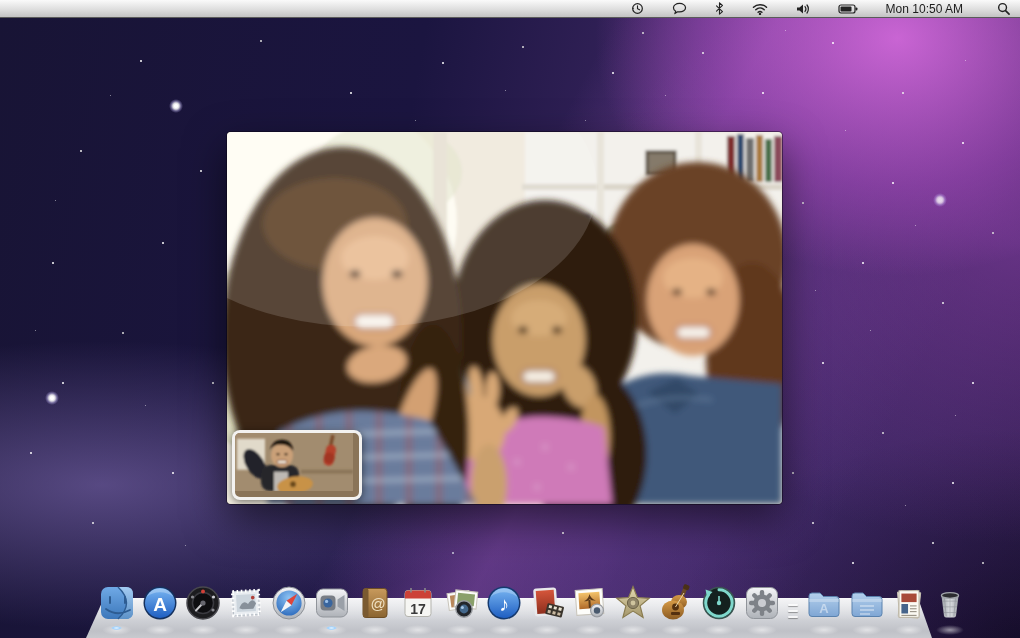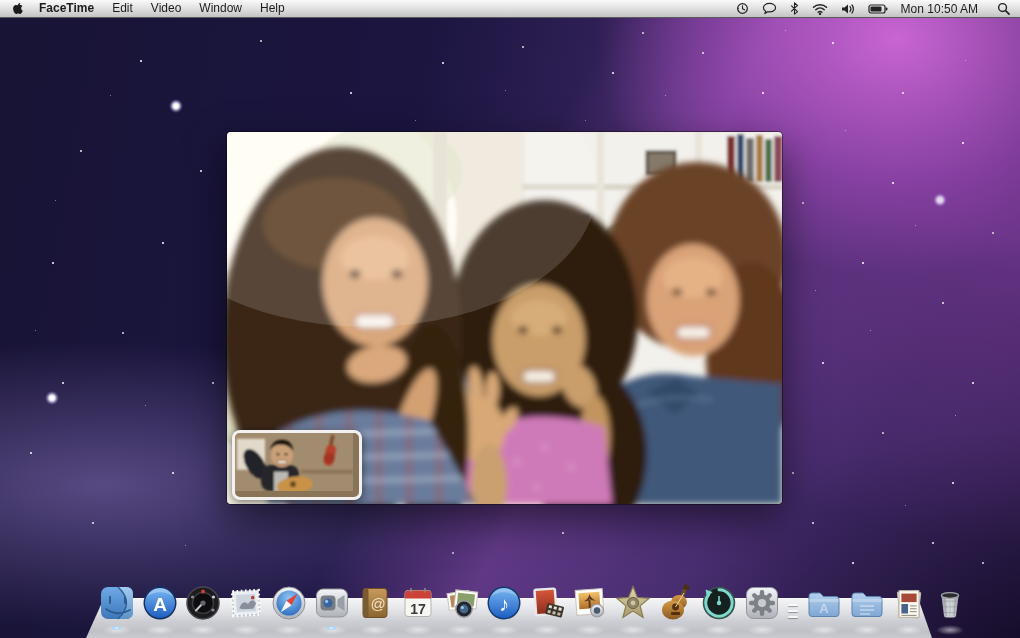--- a/index.html
+++ b/index.html
@@ -32,21 +32,21 @@
     35px 330px #fff,185px 545px #fff,905px 505px #fff,965px 60px #fff,785px 30px #fff;}
   .bigstar{width:14px;height:14px;background:radial-gradient(circle,#fff 0 1.5px,rgba(255,255,255,.85) 3px,rgba(205,195,255,.4) 5px,transparent 70%);}
   
   .menubar{position:absolute;left:0;top:0;right:0;height:17px;z-index:30;display:flex;align-items:center;
     background:linear-gradient(#fafafa,#dedede 55%,#c3c3c3);border-bottom:1px solid #5a5a5a;
     font-size:12px;color:#1c1c1c;}
   .mb-left{display:flex;align-items:center;height:100%;}
   .apple{padding:0 8px 0 13px;display:flex;align-items:center;height:100%;}
   .menu-item{padding:0 9px;line-height:17px;}
   .menu-item.app{font-weight:bold;padding-left:7px;}
-  .mb-right{margin-left:auto;display:flex;align-items:center;height:100%;gap:13px;padding-right:10px;}
+  .mb-right{margin-left:auto;display:flex;align-items:center;height:100%;gap:28px;padding-right:10px;}
   .mb-right .micon{display:flex;align-items:center;height:100%;}
   .clock{white-space:nowrap;}
   .mb-right svg{display:block;}
   
   .ft-window{position:absolute;left:227px;top:132px;width:555px;height:372px;z-index:10;
     background:#111;border-radius:4px;overflow:hidden;
     box-shadow:0 16px 42px rgba(0,0,0,.55),0 0 0 1px rgba(10,5,20,.45);}
   .ft-window svg.scene{display:block;width:555px;height:372px;}
   .pip{position:absolute;left:5px;bottom:4px;width:124px;height:64px;z-index:12;
     border:3px solid rgba(249,249,249,.95);border-radius:8px;overflow:hidden;
@@ -79,32 +79,20 @@
 
 <div class="screen">
 
   <div class="stars"></div>
   <div class="stars2"></div>
   <div class="bigstar" style="left:169px;top:99px;"></div>
   <div class="bigstar" style="left:45px;top:391px;"></div>
   <div class="bigstar" style="left:933px;top:193px;opacity:.8;"></div>
 
   <div class="menubar">
-    <div class="mb-left">
-      <span class="apple">
-        <svg width="11" height="13" viewBox="0 0 17 20">
-            <path fill="#1a1a1a" d="M10.2 4.6c1-1.2 1-2.6.9-3-1.2.1-2.3.8-3 1.8-.8 1-1 2.2-.9 2.9 1.1.1 2.2-.6 3-1.7zM12.6 9.8c0-2.3 1.9-3.4 2-3.5-1.1-1.6-2.8-1.8-3.4-1.8-1.4-.1-2.8.8-3.5.8-.7 0-1.8-.8-3-.8-1.5 0-3 .9-3.8 2.3-1.6 2.8-.4 7 1.2 9.3.8 1.1 1.7 2.4 2.9 2.3 1.2 0 1.6-.7 3-.7 1.4 0 1.8.7 3 .7 1.2 0 2-1.1 2.8-2.2.9-1.3 1.2-2.5 1.3-2.6 0 0-2.4-.9-2.5-3.8z"></path>
-          </svg>
-      </span>
-      <span class="menu-item app">FaceTime</span>
-      <span class="menu-item">Edit</span>
-      <span class="menu-item">Video</span>
-      <span class="menu-item">Window</span>
-      <span class="menu-item">Help</span>
-    </div>
     <div class="mb-right">
       <span class="micon" title="Time Machine">
         <svg width="13" height="13" viewBox="0 0 14 14">
             <circle cx="7" cy="7" r="5.2" fill="none" stroke="#222" stroke-width="1.3"></circle>
             <path d="M7 4v3.2l2.2 1.2" fill="none" stroke="#222" stroke-width="1.2" stroke-linecap="round"></path>
             <path d="M1.2 6.2l.9 1.6 1.3-1.4z" fill="#222"></path>
           </svg>
       </span>
       <span class="micon" title="iChat">
         <svg width="15" height="13" viewBox="0 0 16 14">

